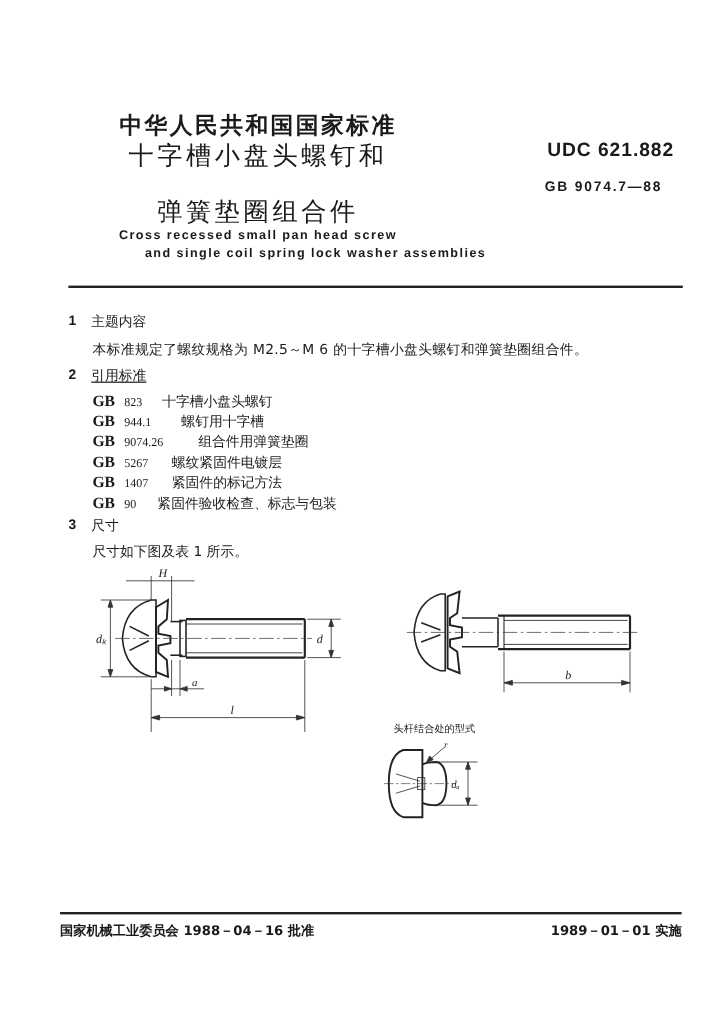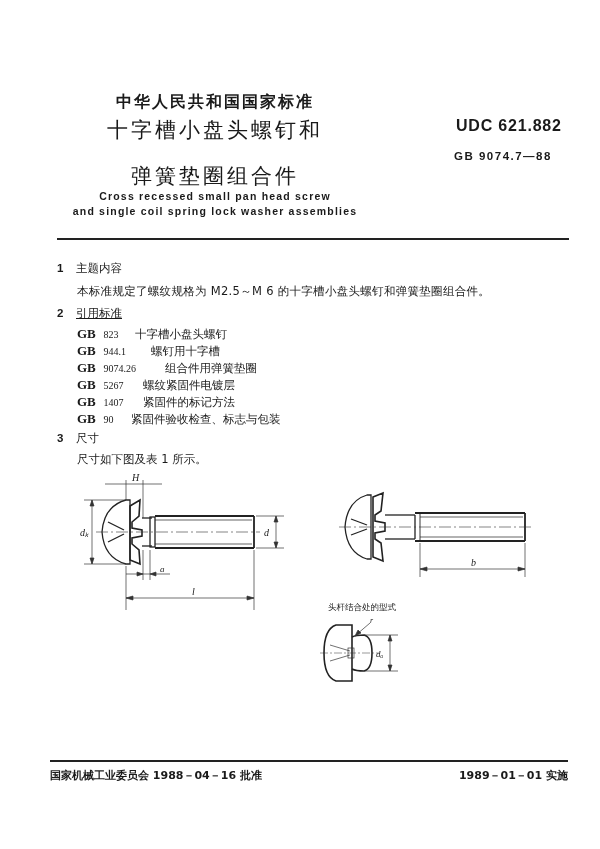--- a/index.html
+++ b/index.html
@@ -1,25 +1,25 @@
 <!DOCTYPE html>
 <html><head>
 <meta charset="utf-8">
 <style>
   html, body { margin:0; padding:0; }
   body { width:600px; height:849px; background:#fff; position:relative; overflow:hidden;
          font-family:"DejaVu Serif", serif; color:#1a1a1a; }
   .abs { position:absolute; }
   .natl { left:0; width:430px; top:92px; text-align:center; font-family:"DejaVu Sans",sans-serif;
-          font-size:16px; font-weight:bold; letter-spacing:2px; }
+          font-size:19px; font-weight:bold; letter-spacing:2px; }
   .title { left:0; width:430px; text-align:center; font-family:"DejaVu Sans",sans-serif; font-size:21px; letter-spacing:3px; }
   .t1 { top:116px; } .t2 { top:162px; }
   .en { left:0; width:430px; text-align:center; font-family:"Liberation Sans",sans-serif; font-weight:bold;
         font-size:10.5px; letter-spacing:1.2px; line-height:16px; }
-  .en1 { top:188px; } .en2 { top:203px; }
+  .en1 { top:188px; } .en2 { top:203px;padding-left:48px; }
   .udc { left:456px; top:117px; font-family:"Liberation Sans",sans-serif; font-weight:bold; font-size:16px; letter-spacing:0.8px; }
   .gbno { left:454px; top:150px; font-family:"Liberation Sans",sans-serif; font-weight:bold; font-size:11.5px; letter-spacing:1.5px; }
   .rule { background:#222; height:2px; }
   .sec { font-family:"DejaVu Sans",sans-serif; font-size:11.5px; }
   .secnum { font-family:"Liberation Sans",sans-serif; font-weight:bold; font-size:11.5px; }
   .body { font-family:"DejaVu Sans",sans-serif; font-size:11.5px; }
   .refs .row { position:absolute; left:77px; font-size:11.5px; font-family:"DejaVu Sans",sans-serif; white-space:nowrap; }
   .refs .gb { font-family:"Liberation Serif",serif; font-weight:bold; font-size:13px; margin-right:4px; }
   .refs .num { font-family:"Liberation Serif",serif; font-size:10px; display:inline-block; }
   .figcap { font-family:"DejaVu Sans",sans-serif; font-size:8.5px; }

